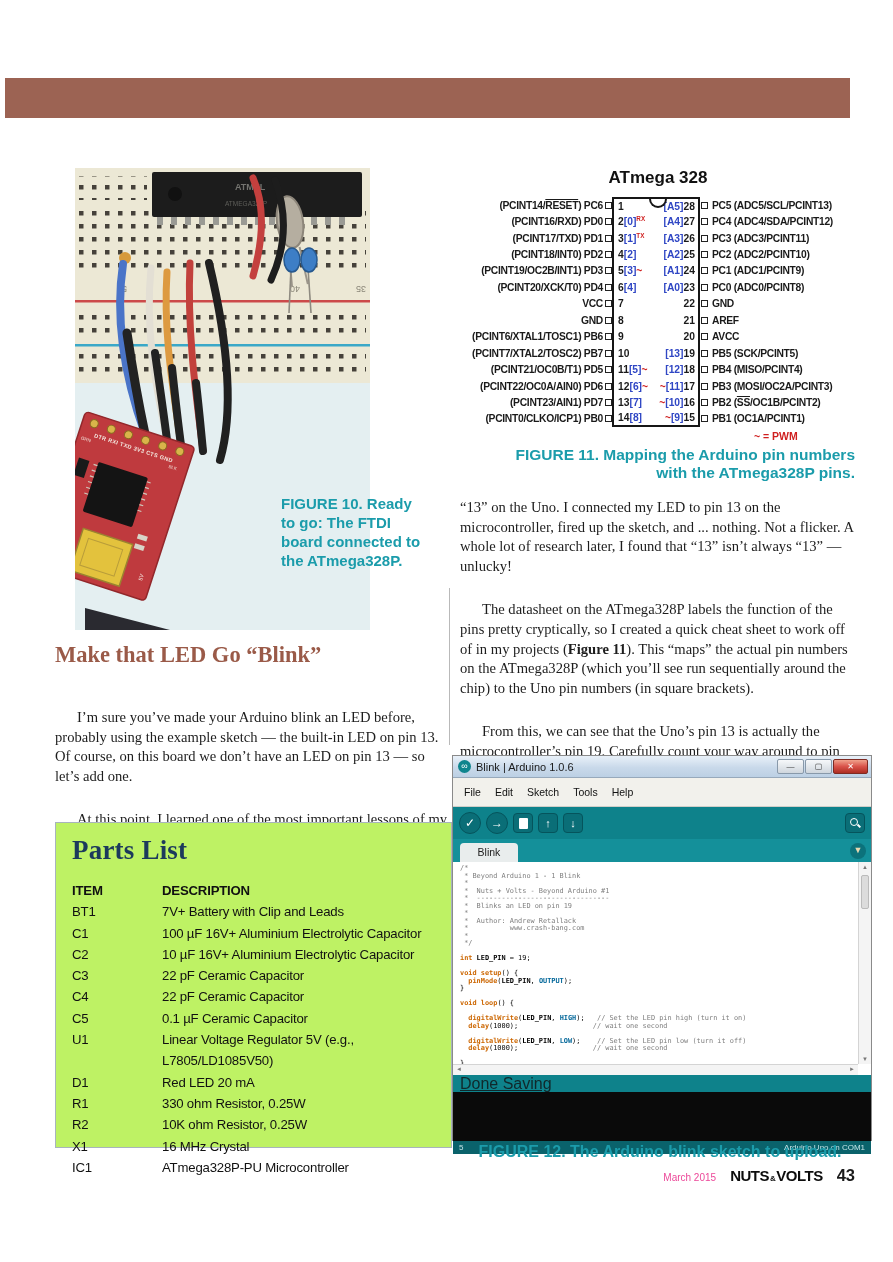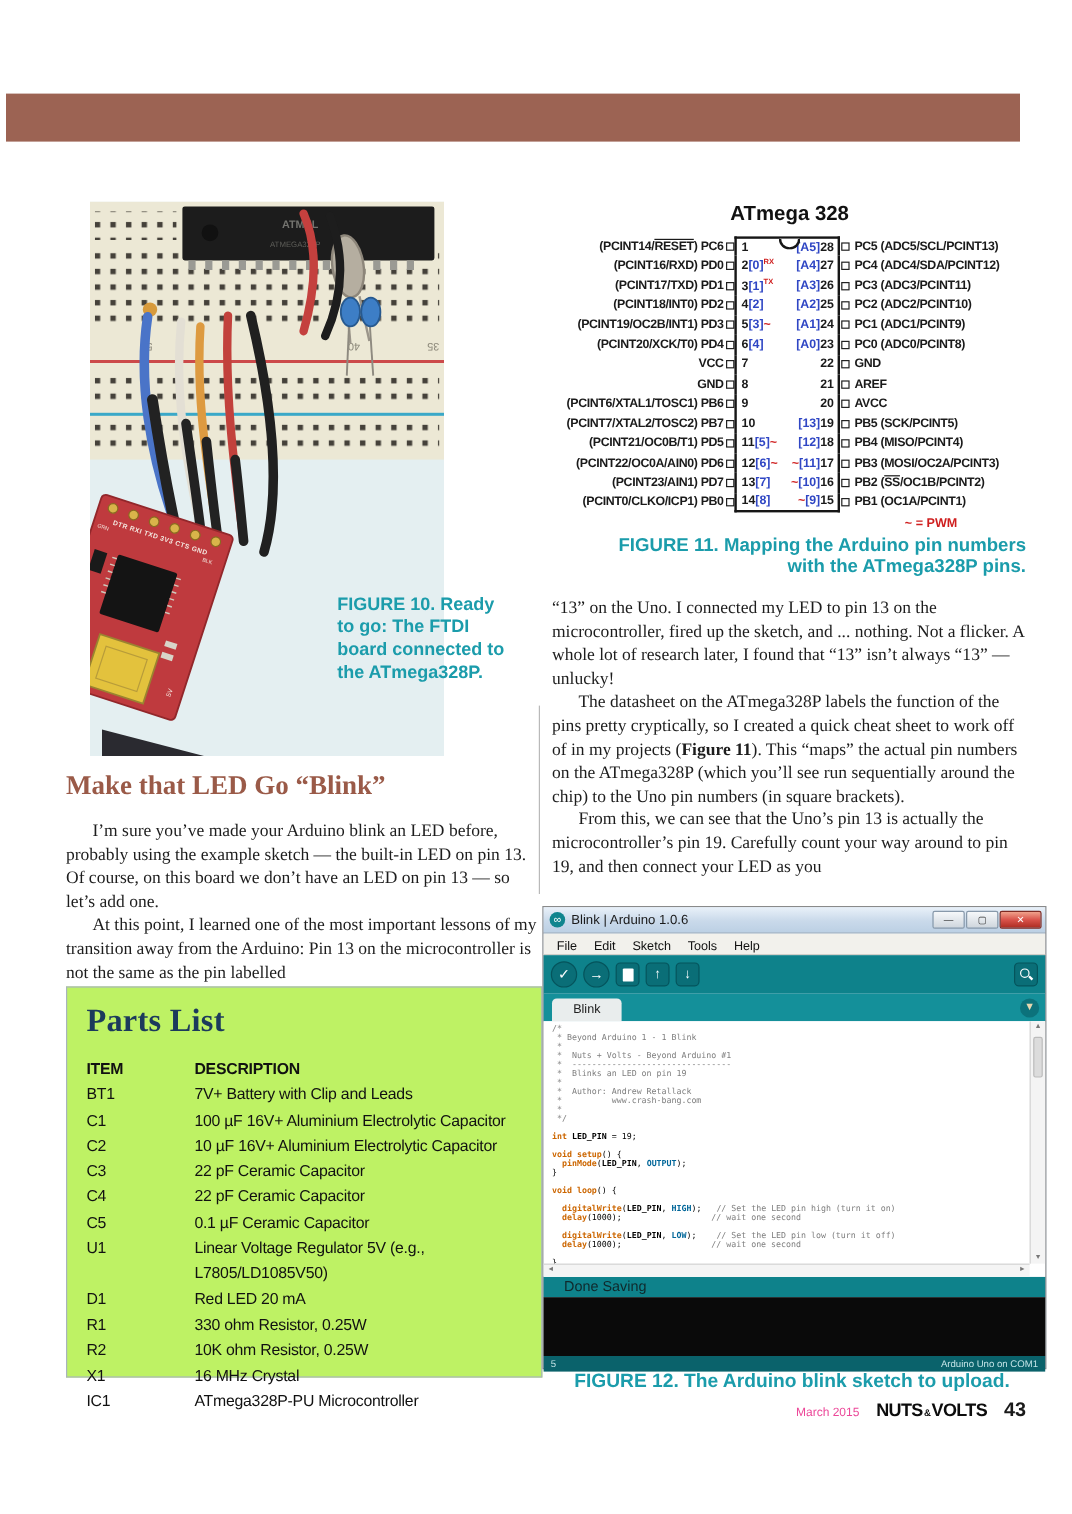--- a/index.html
+++ b/index.html
@@ -42,21 +42,21 @@
   .fig11-caption { position:absolute; left:458px; top:446px; width:397px; text-align:right;
     color:#1b9cab; font-weight:bold; font-size:15.5px; line-height:18px; }
 
   
   .article-heading { position:absolute; left:55px; top:642px; width:400px;
     font-family:"Liberation Serif", serif; font-weight:bold; font-size:22.5px; color:#9a5a48; }
   .col-text { position:absolute; font-family:"Liberation Serif", serif;
     font-size:14.6px; line-height:19.6px; color:#1d1d1d; }
   #col-left-paras  { left:55px;  top:684px; width:397px; }
   #col-right-paras { left:460px; top:498px; width:398px; }
-  .para.ind { text-indent:22px; }
+  .para.ind { text-indent:22px;margin-top:24px; }
   .para b { font-weight:bold; }
   .col-divider { position:absolute; left:449px; top:588px; width:1px; height:157px; background:#b9b9b9; }
 
   
   .parts { position:absolute; left:55px; top:822px; width:397px; height:326px;
     background:#bef264; border:1px solid #a8b4bd; }
   .parts-title { font-family:"Liberation Serif", serif; font-weight:bold; font-size:27px;
     color:#1c3a5c; padding:12px 0 0 16px; letter-spacing:0.2px; }
   .parts-table { margin:14px 14px 0 16px; display:grid; grid-template-columns:90px 1fr;
     font-size:13.2px; line-height:21.3px; color:#111; font-weight:500; letter-spacing:-0.2px; }
@@ -69,22 +69,22 @@
     border-bottom:1px solid #97a9bb; display:flex; align-items:center; padding:0 3px 0 5px; }
   .ide-appicon { width:13px; height:13px; border-radius:50%; background:#0f858e; color:#fff;
     font-size:9px; line-height:13px; text-align:center; }
   .ide-title { font-size:11px; color:#1a1a1a; margin-left:5px; flex:1; white-space:nowrap; }
   .winbtn { height:15px; font-size:8px; line-height:14px; text-align:center; color:#333;
     border:1px solid #8899aa; border-radius:2px;
     background:linear-gradient(#f6f8fa,#cfd6dd); margin-left:1px; }
   .winbtn.min, .winbtn.max { width:27px; }
   .winbtn.close { width:35px; color:#fff;
     background:linear-gradient(#f0a28c,#d9534a 50%,#ad2d22); border-color:#7e2a22; }
-  .ide-menubar { height:18px; background:#f2f1ec; border-bottom:1px solid #d0cec8;
-    display:flex; align-items:flex-end; padding-left:4px; }
+  .ide-menubar { height:29px; background:#f2f1ec; border-bottom:1px solid #d0cec8;
+    display:flex; align-items:center; padding-left:4px; }
   .menu-item { font-size:10.5px; color:#111; padding:0 7px; }
   .ide-toolbar { height:32px; background:#0e828b; display:flex; align-items:center;
     gap:5px; padding:0 6px; }
   .tbtn { background:#0a6e77; border:1px solid #05545c; color:#fff; display:flex;
     align-items:center; justify-content:center; }
   .tbtn.round { width:22px; height:22px; border-radius:50%; font-size:12px; }
   .tbtn.sq { width:20px; height:20px; border-radius:4px; font-size:11px; }
   .tbtn.last { margin-left:auto; }
   .doc-glyph { width:9px; height:11px; background:#fff; border-radius:1px; }
   .mag { position:relative; width:12px; height:12px; }
@@ -108,22 +108,22 @@
   .vscroll { position:absolute; right:0; top:0; bottom:11px; width:13px; background:#f4f4f4;
     border-left:1px solid #d4d4d4; }
   .vscroll .thumb { position:absolute; left:2px; right:2px; top:13px; height:34px;
     background:#dcdcdc; border:1px solid #bbb; border-radius:2px; }
   .arr { position:absolute; font-size:6px; color:#777; width:100%; text-align:center; }
   .arr.up { top:2px; } .arr.dn { bottom:2px; }
   .hscroll { position:absolute; left:0; right:13px; bottom:0; height:11px; background:#f4f4f4;
     border-top:1px solid #d4d4d4; }
   .harr { position:absolute; top:1px; font-size:6px; color:#777; }
   .harr.l { left:3px; } .harr.r { right:3px; }
-  .ide-status { height:17px; background:#0e828b; color:#10282b; font-size:12px;
-    line-height:17px; padding-left:17px; }
+  .ide-status { height:17px; background:#0e828b; color:#10282b; font-size:16px;
+    line-height:17px; padding-left:7px;text-decoration:underline; }
   .ide-console { height:49px; background:#0a0a0a; }
   .ide-bottomstrip { height:13px; background:#0a626b; display:flex; justify-content:space-between;
     padding:0 6px; font-size:8px; line-height:13px; color:#c4e4e7; }
 
   .fig12-caption { position:absolute; left:448px; top:1143px; width:424px; text-align:center;
     color:#1b9cab; font-weight:bold; font-size:16px; }
 
   
   .footer { position:absolute; left:0; right:38px; top:1166px; display:flex;
     justify-content:flex-end; align-items:baseline; gap:14px; }

